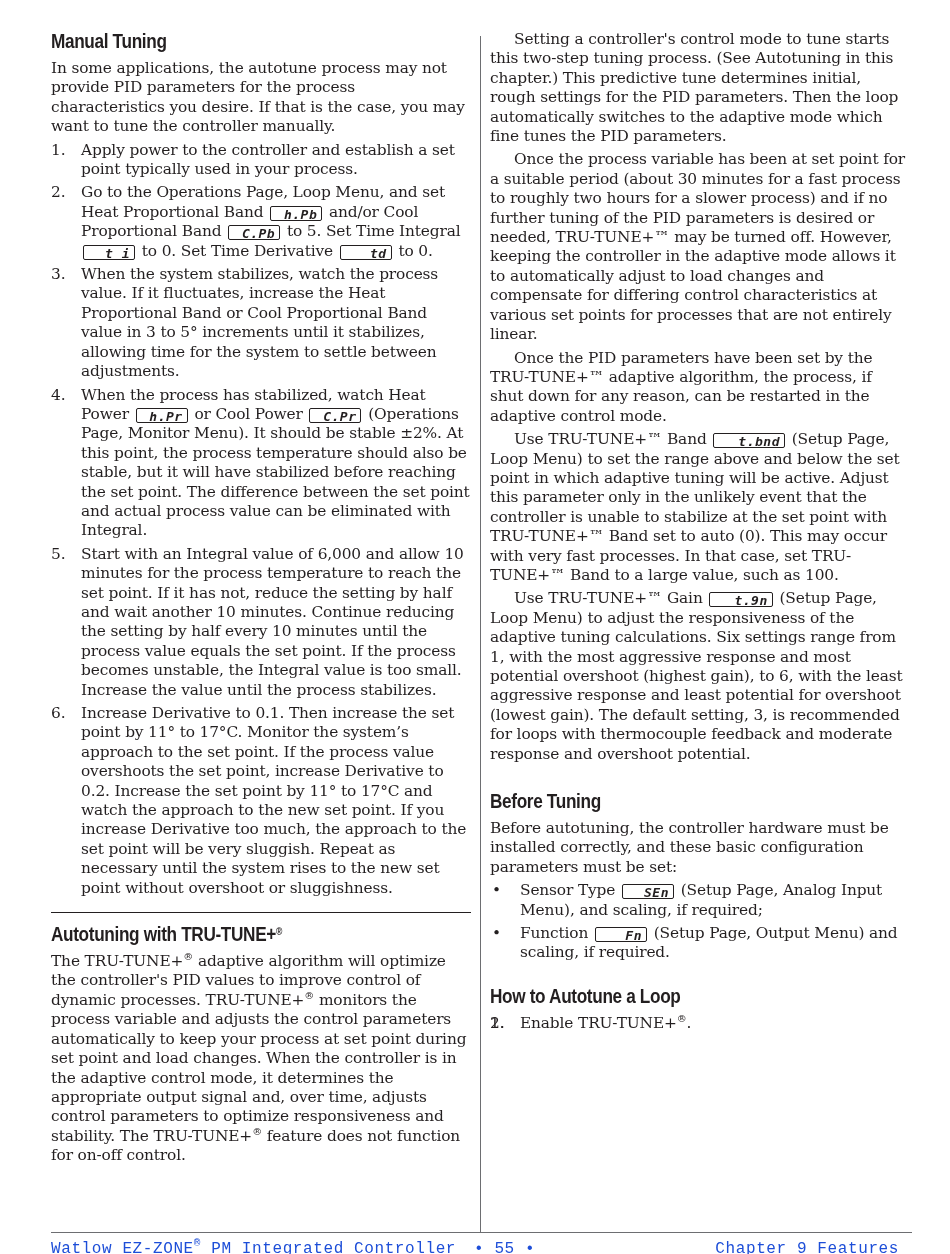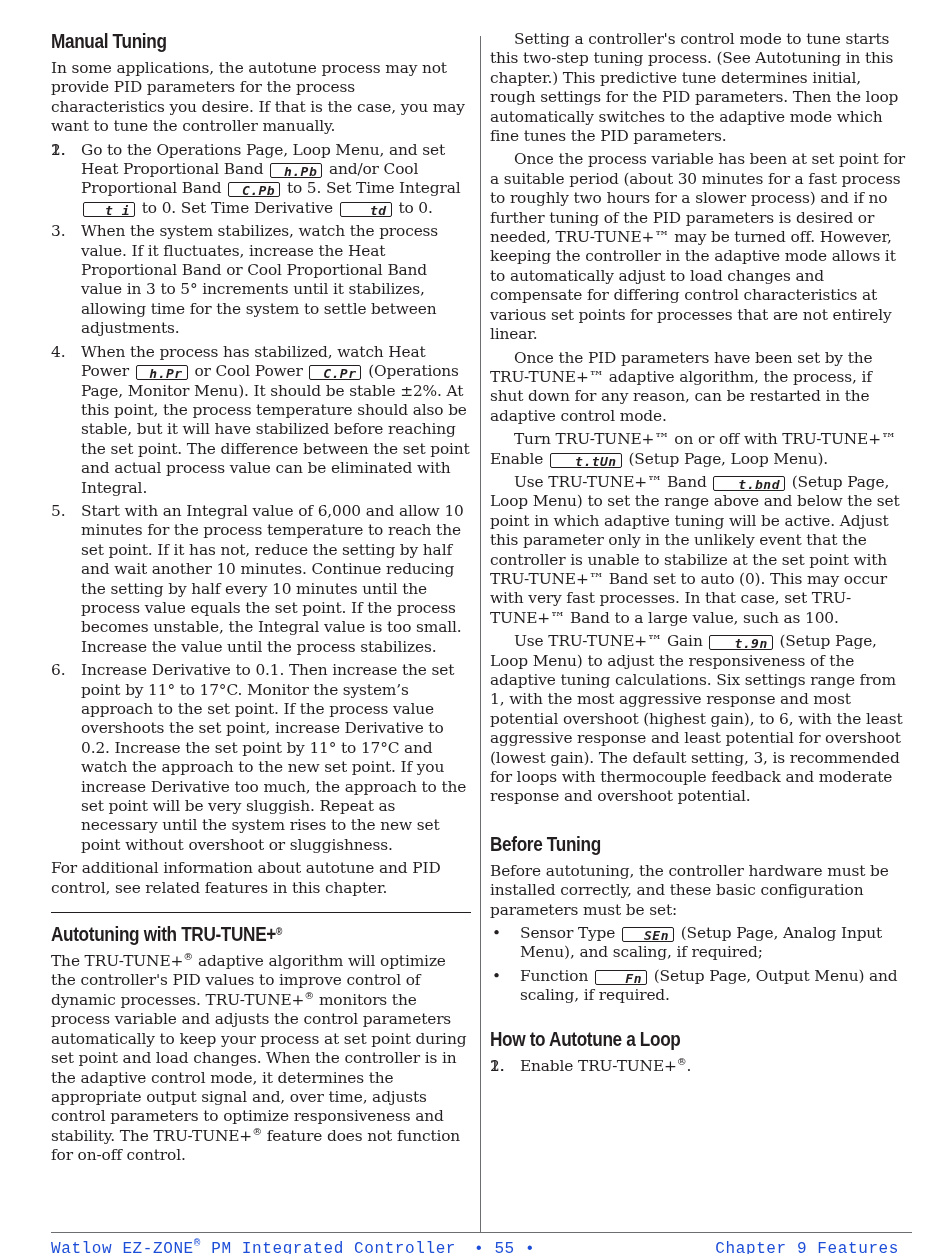--- a/index.html
+++ b/index.html
@@ -59,20 +59,21 @@
 
   <div class="divider"></div>
 
   <div class="col col-left">
     <section>
       <h2>Manual Tuning</h2>
       <p>In some applications, the autotune process may not provide PID parameters for the process characteristics you desire. If that is the case, you may want to tune the controller manually.</p>
       <ol>
         <li>
           <span class="num">1.</span>
+          <span>Apply power to the controller and establish a set point typically used in your process.</span>
         </li>
         <li>
           <span class="num">2.</span>
           <span>Go to the Operations Page, Loop Menu, and set Heat Proportional Band</span>
           <span class="lcd">h.Pb</span>
           <span>and/or Cool Proportional Band</span>
           <span class="lcd">C.Pb</span>
           <span>to 5. Set Time Integral</span>
           <span class="lcd">t i</span>
           <span>to 0. Set Time Derivative</span>
@@ -93,40 +94,34 @@
         </li>
         <li>
           <span class="num">5.</span>
           <span>Start with an Integral value of 6,000 and allow 10 minutes for the process temperature to reach the set point. If it has not, reduce the setting by half and wait another 10 minutes. Continue reducing the setting by half every 10 minutes until the process value equals the set point. If the process becomes unstable, the Integral value is too small. Increase the value until the process stabilizes.</span>
         </li>
         <li>
           <span class="num">6.</span>
           <span>Increase Derivative to 0.1. Then increase the set point by 11° to 17°C. Monitor the system’s approach to the set point. If the process value overshoots the set point, increase Derivative to 0.2. Increase the set point by 11° to 17°C and watch the approach to the new set point. If you increase Derivative too much, the approach to the set point will be very sluggish. Repeat as necessary until the system rises to the new set point without overshoot or sluggishness.</span>
         </li>
       </ol>
-      <p>For additional information about autotune and PID control, see related features in this chapter.</p>
     </section>
 
     <div class="hr-rule"></div>
 
     <section>
       <h2><span>Autotuning with TRU-TUNE+</span><sup>®</sup></h2>
       <p><span>The TRU-TUNE+</span><sup>®</sup><span> adaptive algorithm will optimize the controller's PID values to improve control of dynamic processes. TRU-TUNE+</span><sup>®</sup><span> monitors the process variable and adjusts the control parameters automatically to keep your process at set point during set point and load changes. When the controller is in the adaptive control mode, it determines the appropriate output signal and, over time, adjusts control parameters to optimize responsiveness and stability. The TRU-TUNE+</span><sup>®</sup><span> feature does not function for on-off control.</span></p>
     </section>
   </div>
 
   <div class="col col-right">
     <p class="indent">Setting a controller's control mode to tune starts this two-step tuning process. (See Autotuning in this chapter.) This predictive tune determines initial, rough settings for the PID parameters. Then the loop automatically switches to the adaptive mode which fine tunes the PID parameters.</p>
     <p class="indent">Once the process variable has been at set point for a suitable period (about 30 minutes for a fast process to roughly two hours for a slower process) and if no further tuning of the PID parameters is desired or needed, TRU-TUNE+™ may be turned off. However, keeping the controller in the adaptive mode allows it to automatically adjust to load changes and compensate for differing control characteristics at various set points for processes that are not entirely linear.</p>
     <p class="indent">Once the PID parameters have been set by the TRU-TUNE+™ adaptive algorithm, the process, if shut down for any reason, can be restarted in the adaptive control mode.</p>
-    <p class="indent">
-      <span>Turn TRU-TUNE+™ on or off with TRU-TUNE+™ Enable</span>
-      <span class="lcd">t.tUn</span>
-      <span>(Setup Page, Loop Menu).</span>
-    </p>
     <p class="indent">
       <span>Use TRU-TUNE+™ Band</span>
       <span class="lcd">t.bnd</span>
       <span>(Setup Page, Loop Menu) to set the range above and below the set point in which adaptive tuning will be active. Adjust this parameter only in the unlikely event that the controller is unable to stabilize at the set point with TRU-TUNE+™ Band set to auto (0). This may occur with very fast processes. In that case, set TRU-TUNE+™ Band to a large value, such as 100.</span>
     </p>
     <p class="indent">
       <span>Use TRU-TUNE+™ Gain</span>
       <span class="lcd">t.9n</span>
       <span>(Setup Page, Loop Menu) to adjust the responsiveness of the adaptive tuning calculations. Six settings range from 1, with the most aggressive response and most potential overshoot (highest gain), to 6, with the least aggressive response and least potential for overshoot (lowest gain). The default setting, 3, is recommended for loops with thermocouple feedback and moderate response and overshoot potential.</span>
     </p>

